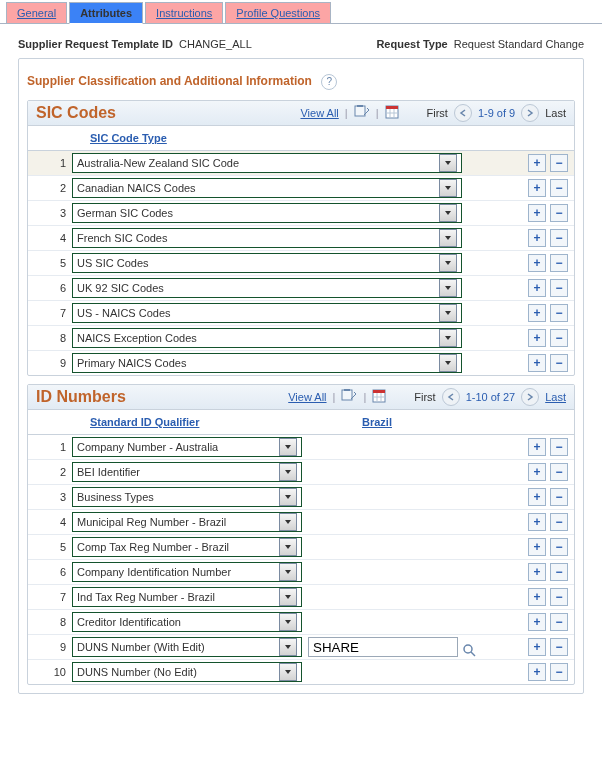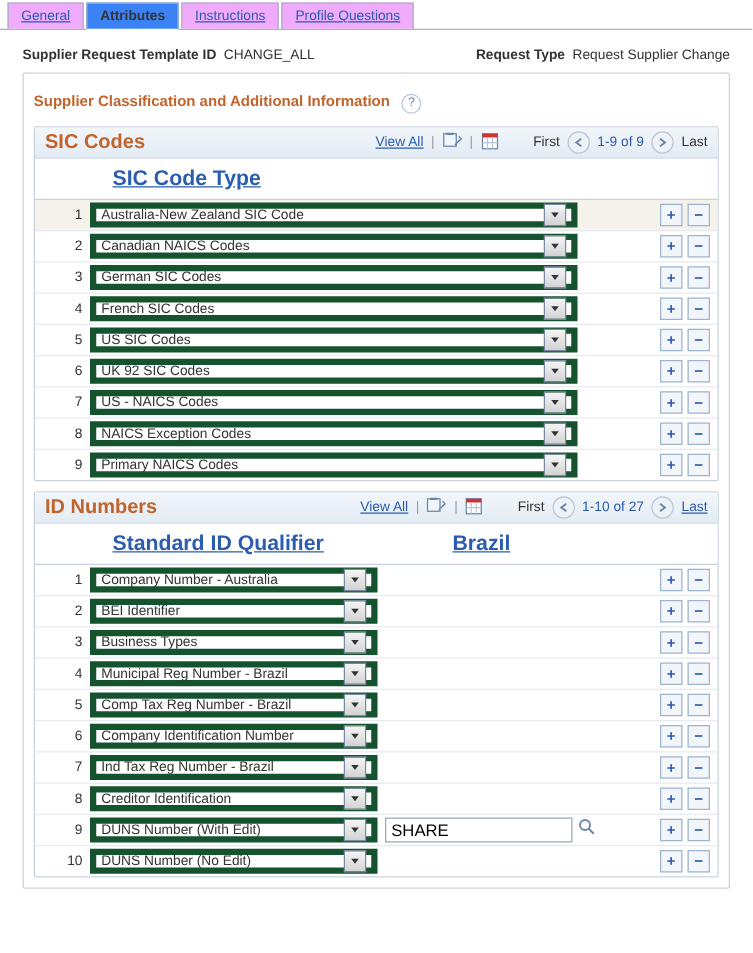--- a/index.html
+++ b/index.html
@@ -1,52 +1,52 @@
 <!DOCTYPE html>
 <html><head>
 <meta charset="utf-8">
 <style>
 html,body {margin:0;padding:0;font-family:Arial,Ans-serif;font-size:11px;color:#333;background:#fff;}
 body {width:602px;height:762px;}
 a {color:#2a5db0;text-decoration:underline;}
 .tabs {display:flex;border-bottom:1px solid #a8b4c4;padding:2px 0 0 6px;}
-.tab {border:1px solid #a8b4c4;border-bottom:none;padding:4px 10px;margin-right:2px;background:#f0abfc;cursor:pointer;}
+.tab {border:1px solid #a8b4c4;border-bottom:none;padding:4px 10px;margin-right:2px;background:#fca5a5;cursor:pointer;}
 .tab.active {background:#3b82f6;font-weight:bold;border-bottom:1px solid #fff;margin-bottom:-1px;}
 .body {padding:14px 18px 12px 18px;}
 .kv-row {display:flex;align-items:baseline;margin-bottom:8px;gap:6px;}
 .kv-label {font-weight:bold;}
 .section {border:1px solid #c9d2dc;border-radius:2px;margin-bottom:14px;background:#fff;}
 .section>.sec-title {padding:4px 8px 6px 8px;font-weight:bold;color:#c0642b;font-size:12px;margin-top:11px;}
 .section>.sec-title .help {display:inline-block;width:14px;height:14px;border:1px solid #b7c6d6;border-radius:50%;color:#6886ac;text-align:center;line-height:14px;font-size:10px;margin-left:6px;font-weight:normal;}
 .grid {border:1px solid #c9d2dc;margin:4px 8px 8px 8px;border-radius:2px;}
 .grid-hd {display:flex;align-items:center;background:linear-gradient(#f2f6fa,#e2ebf4);border-bottom:1px solid #c9d2dc;padding:3px 8px;}
 .grid-title {color:#c0642b;font-weight:bold;font-size:16px;flex:0 0 auto;margin-right:auto;}
 .grid-tools {display:flex;align-items:center;gap:6px;}
 .sep {color:#99a;}
 .ico {display:inline-flex;align-items:center;justify-content:center;width:16px;height:16px;border:1px solid #9eb4cc;background:#f2f6fa;border-radius:2px;cursor:pointer;}
 .ico.svg{border:none;background:none;}
 .nav-btn {width:16px;height:16px;border:1px solid #bcc8d6;border-radius:50%;background:#eef2f6;display:inline-flex;align-items:center;justify-content:center;color:#6886ac;cursor:pointer;}
 .cntr {color:#2a5db0;}
 .col-hd {display:flex;background:#fff;border-bottom:1px solid #c9d2dc;}
-.col-hd>div {padding:6px 8px;color:#2a5db0;font-weight:bold;text-decoration:underline;font-size:17px;}
+.col-hd>div {padding:6px 8px;color:#2a5db0;font-weight:bold;text-decoration:underline;font-size:11px;}
 .row {display:flex;align-items:center;border-bottom:1px solid #e6ebf1;padding:2px 0;}
 .row:last-child{border-bottom:none;}
 .row .num {width:38px;text-align:right;padding-right:6px;}
-.row .dd {border:5px solid #14532d;background:#fff;height:20px;display:flex;align-items:center;padding:0 4px;box-sizing:border-box;}
+.row .dd {border:1px solid #14532d;background:#fff;height:20px;display:flex;align-items:center;padding:0 4px;box-sizing:border-box;}
 .row .dd .val {flex:1;white-space:nowrap;overflow:hidden;text-overflow:ellipsis;}
 .row .dd .caret {width:16px;height:16px;border:1px solid #7a8aa0;background:linear-gradient(#f5f5f5,#d3d3d3);display:flex;align-items:center;justify-content:center;margin-left:4px;}
 .row .spacer {flex:1;}
 .row .act {display:flex;gap:4px;padding-right:6px;}
 .sq {width:16px;height:16px;border:1px solid #9eb4cc;background:#f2f6fa;display:flex;align-items:center;justify-content:center;color:#2a5db0;font-weight:bold;cursor:pointer;font-size:12px;line-height:1;}
 .setid-inp {border:1px solid #9ba8b7;height:20px;box-sizing:border-box;padding:0 4px;width:150px;}
 .lookup {width:14px;height:14px;display:inline-flex;align-items:center;justify-content:center;margin-left:4px;cursor:pointer;}
 
 .sic .dd {width:390px;margin-right:6px;}
 .idn .dd {width:230px;margin-right:6px;}
-.idn .setid-cell{width:190px;display:flex;align-items:flex-start;}
+.idn .setid-cell{width:190px;display:flex;align-items:flex-end;}
 .col-hd .c-num{width:38px;}
 .sic .col-hd .c-main{flex:1;}
 .idn .col-hd .c-q{width:256px;}
 .idn .col-hd .c-s{flex:1;}
 .sel{background:#f4f2ea;}
 svg{display:block;}
 </style>
 </head>
 <body>
 
@@ -56,21 +56,21 @@
     <div class="tab"><a href="#">Instructions</a></div>
     <div class="tab"><a href="#">Profile Questions</a></div>
   </div>
 
 <div class="body">
   <div class="kv-row">
     <span class="kv-label">Supplier Request Template ID</span>
     <span>CHANGE_ALL</span>
     <span style="flex:1"></span>
     <span class="kv-label">Request Type</span>
-    <span>Request Supplier Change</span>
+    <span>Request Standard Change</span>
   </div>
 
   <div class="section">
     <div class="sec-title">
       <span>Supplier Classification and Additional Information</span>
       <span class="help">?</span>
     </div>
 
     <div class="grid sic">
       <div class="grid-hd">

